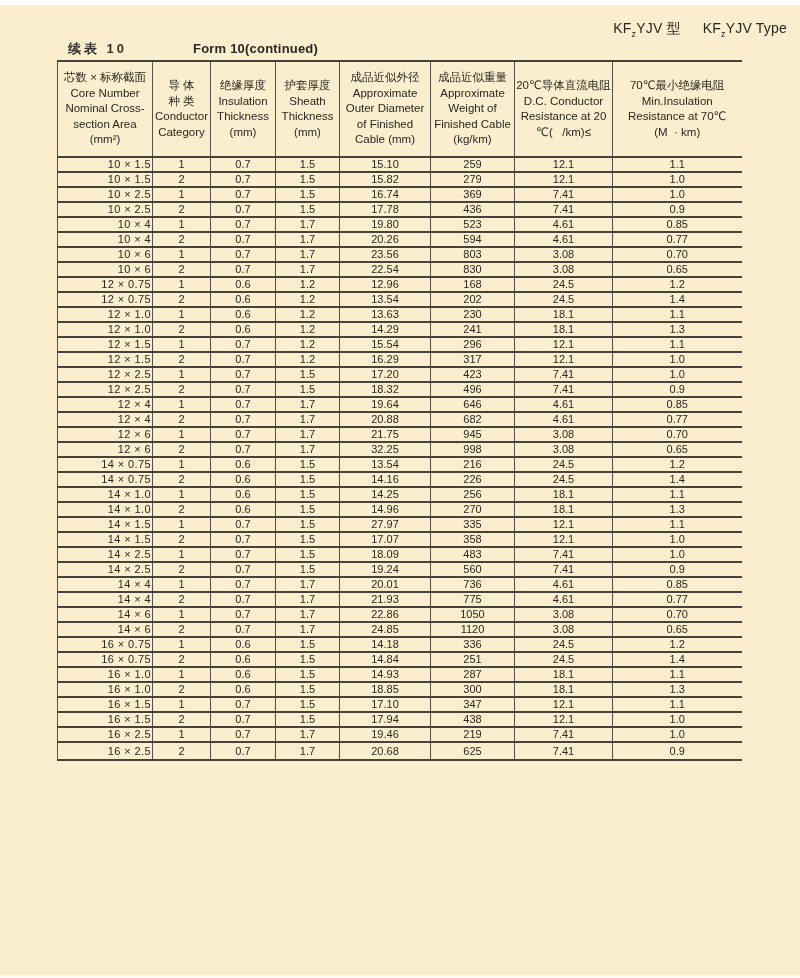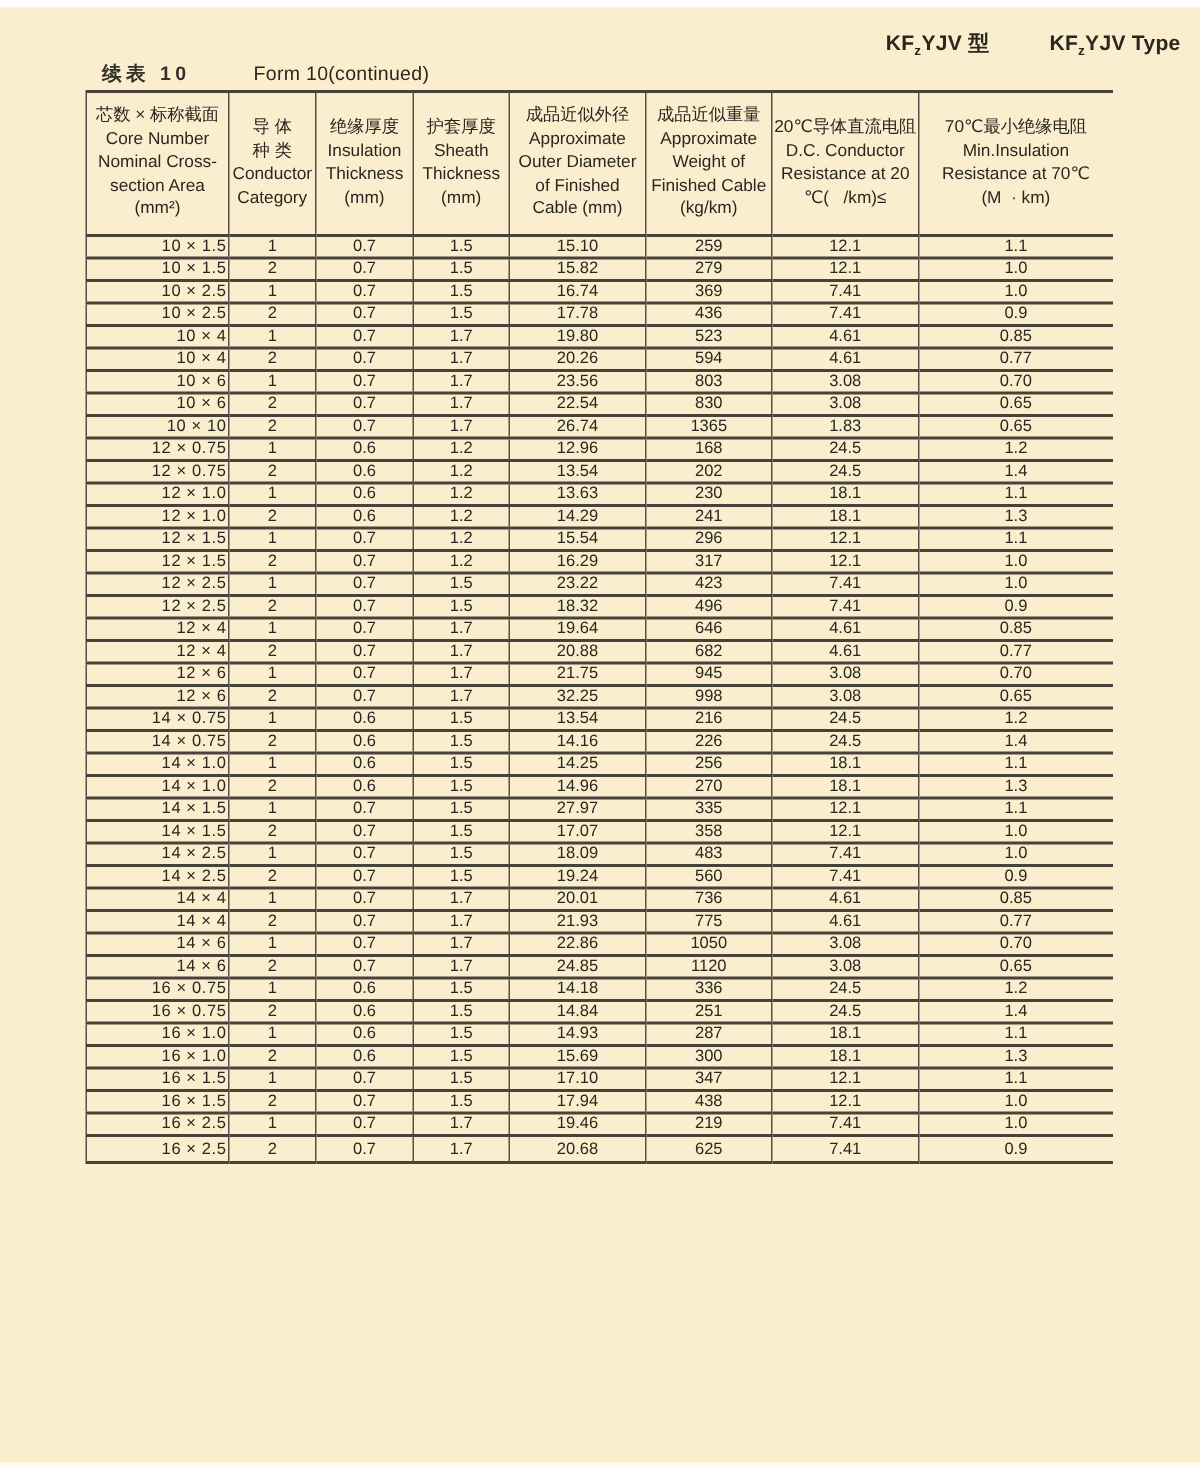--- a/index.html
+++ b/index.html
@@ -15,31 +15,31 @@
     background:var(--bg);
     font-family:"Liberation Sans","DejaVu Sans",sans-serif;
     color:var(--text);
     overflow:hidden;
   }
   .scan-edge-top{position:absolute;top:0;left:0;width:100%;height:5px;background:#ffffff;}
   .scan-edge-bottom{position:absolute;bottom:0;left:0;width:100%;height:3px;background:#FEFAF2;}
 
   .title-row{
     position:absolute;top:20px;right:13px;
-    font-weight:bold;font-size:14px;letter-spacing:.2px;
-    display:flex;gap:40px;white-space:nowrap;
+    font-weight:normal;font-size:14px;letter-spacing:.2px;
+    display:flex;gap:22px;white-space:nowrap;
   }
   .title-row sub{font-size:9px;}
 
   .caption-row{
     position:absolute;top:40px;left:68px;
     font-size:13px;display:flex;align-items:baseline;white-space:nowrap;text-align:right;
   }
   .caption-cn{letter-spacing:3px;font-weight:bold;color:#33312a;}
-  .caption-en{margin-left:42px;letter-spacing:.2px;}
+  .caption-en{margin-left:66px;letter-spacing:.2px;font-weight:bold;}
 
   table.spec{
     position:absolute;top:60px;left:57px;
     width:684px;table-layout:fixed;
     border-collapse:collapse;
     border-top:2px solid var(--line);
   }
   col.c1{width:95px;}  col.c2{width:58px;}  col.c3{width:65px;}  col.c4{width:64px;}
   col.c5{width:91px;}  col.c6{width:84px;}  col.c7{width:98px;}  col.c8{width:129px;}
 
@@ -183,30 +183,20 @@
         <td>10 × 6</td>
         <td>2</td>
         <td>0.7</td>
         <td>1.7</td>
         <td>22.54</td>
         <td>830</td>
         <td>3.08</td>
         <td>0.65</td>
       </tr>
       <tr>
-        <td>10 × 10</td>
-        <td>2</td>
-        <td>0.7</td>
-        <td>1.7</td>
-        <td>26.74</td>
-        <td>1365</td>
-        <td>1.83</td>
-        <td>0.65</td>
-      </tr>
-      <tr>
         <td>12 × 0.75</td>
         <td>1</td>
         <td>0.6</td>
         <td>1.2</td>
         <td>12.96</td>
         <td>168</td>
         <td>24.5</td>
         <td>1.2</td>
       </tr>
       <tr>
@@ -257,21 +247,21 @@
         <td>16.29</td>
         <td>317</td>
         <td>12.1</td>
         <td>1.0</td>
       </tr>
       <tr>
         <td>12 × 2.5</td>
         <td>1</td>
         <td>0.7</td>
         <td>1.5</td>
-        <td>23.22</td>
+        <td>17.20</td>
         <td>423</td>
         <td>7.41</td>
         <td>1.0</td>
       </tr>
       <tr>
         <td>12 × 2.5</td>
         <td>2</td>
         <td>0.7</td>
         <td>1.5</td>
         <td>18.32</td>
@@ -467,21 +457,21 @@
         <td>14.93</td>
         <td>287</td>
         <td>18.1</td>
         <td>1.1</td>
       </tr>
       <tr>
         <td>16 × 1.0</td>
         <td>2</td>
         <td>0.6</td>
         <td>1.5</td>
-        <td>15.69</td>
+        <td>18.85</td>
         <td>300</td>
         <td>18.1</td>
         <td>1.3</td>
       </tr>
       <tr>
         <td>16 × 1.5</td>
         <td>1</td>
         <td>0.7</td>
         <td>1.5</td>
         <td>17.10</td>

